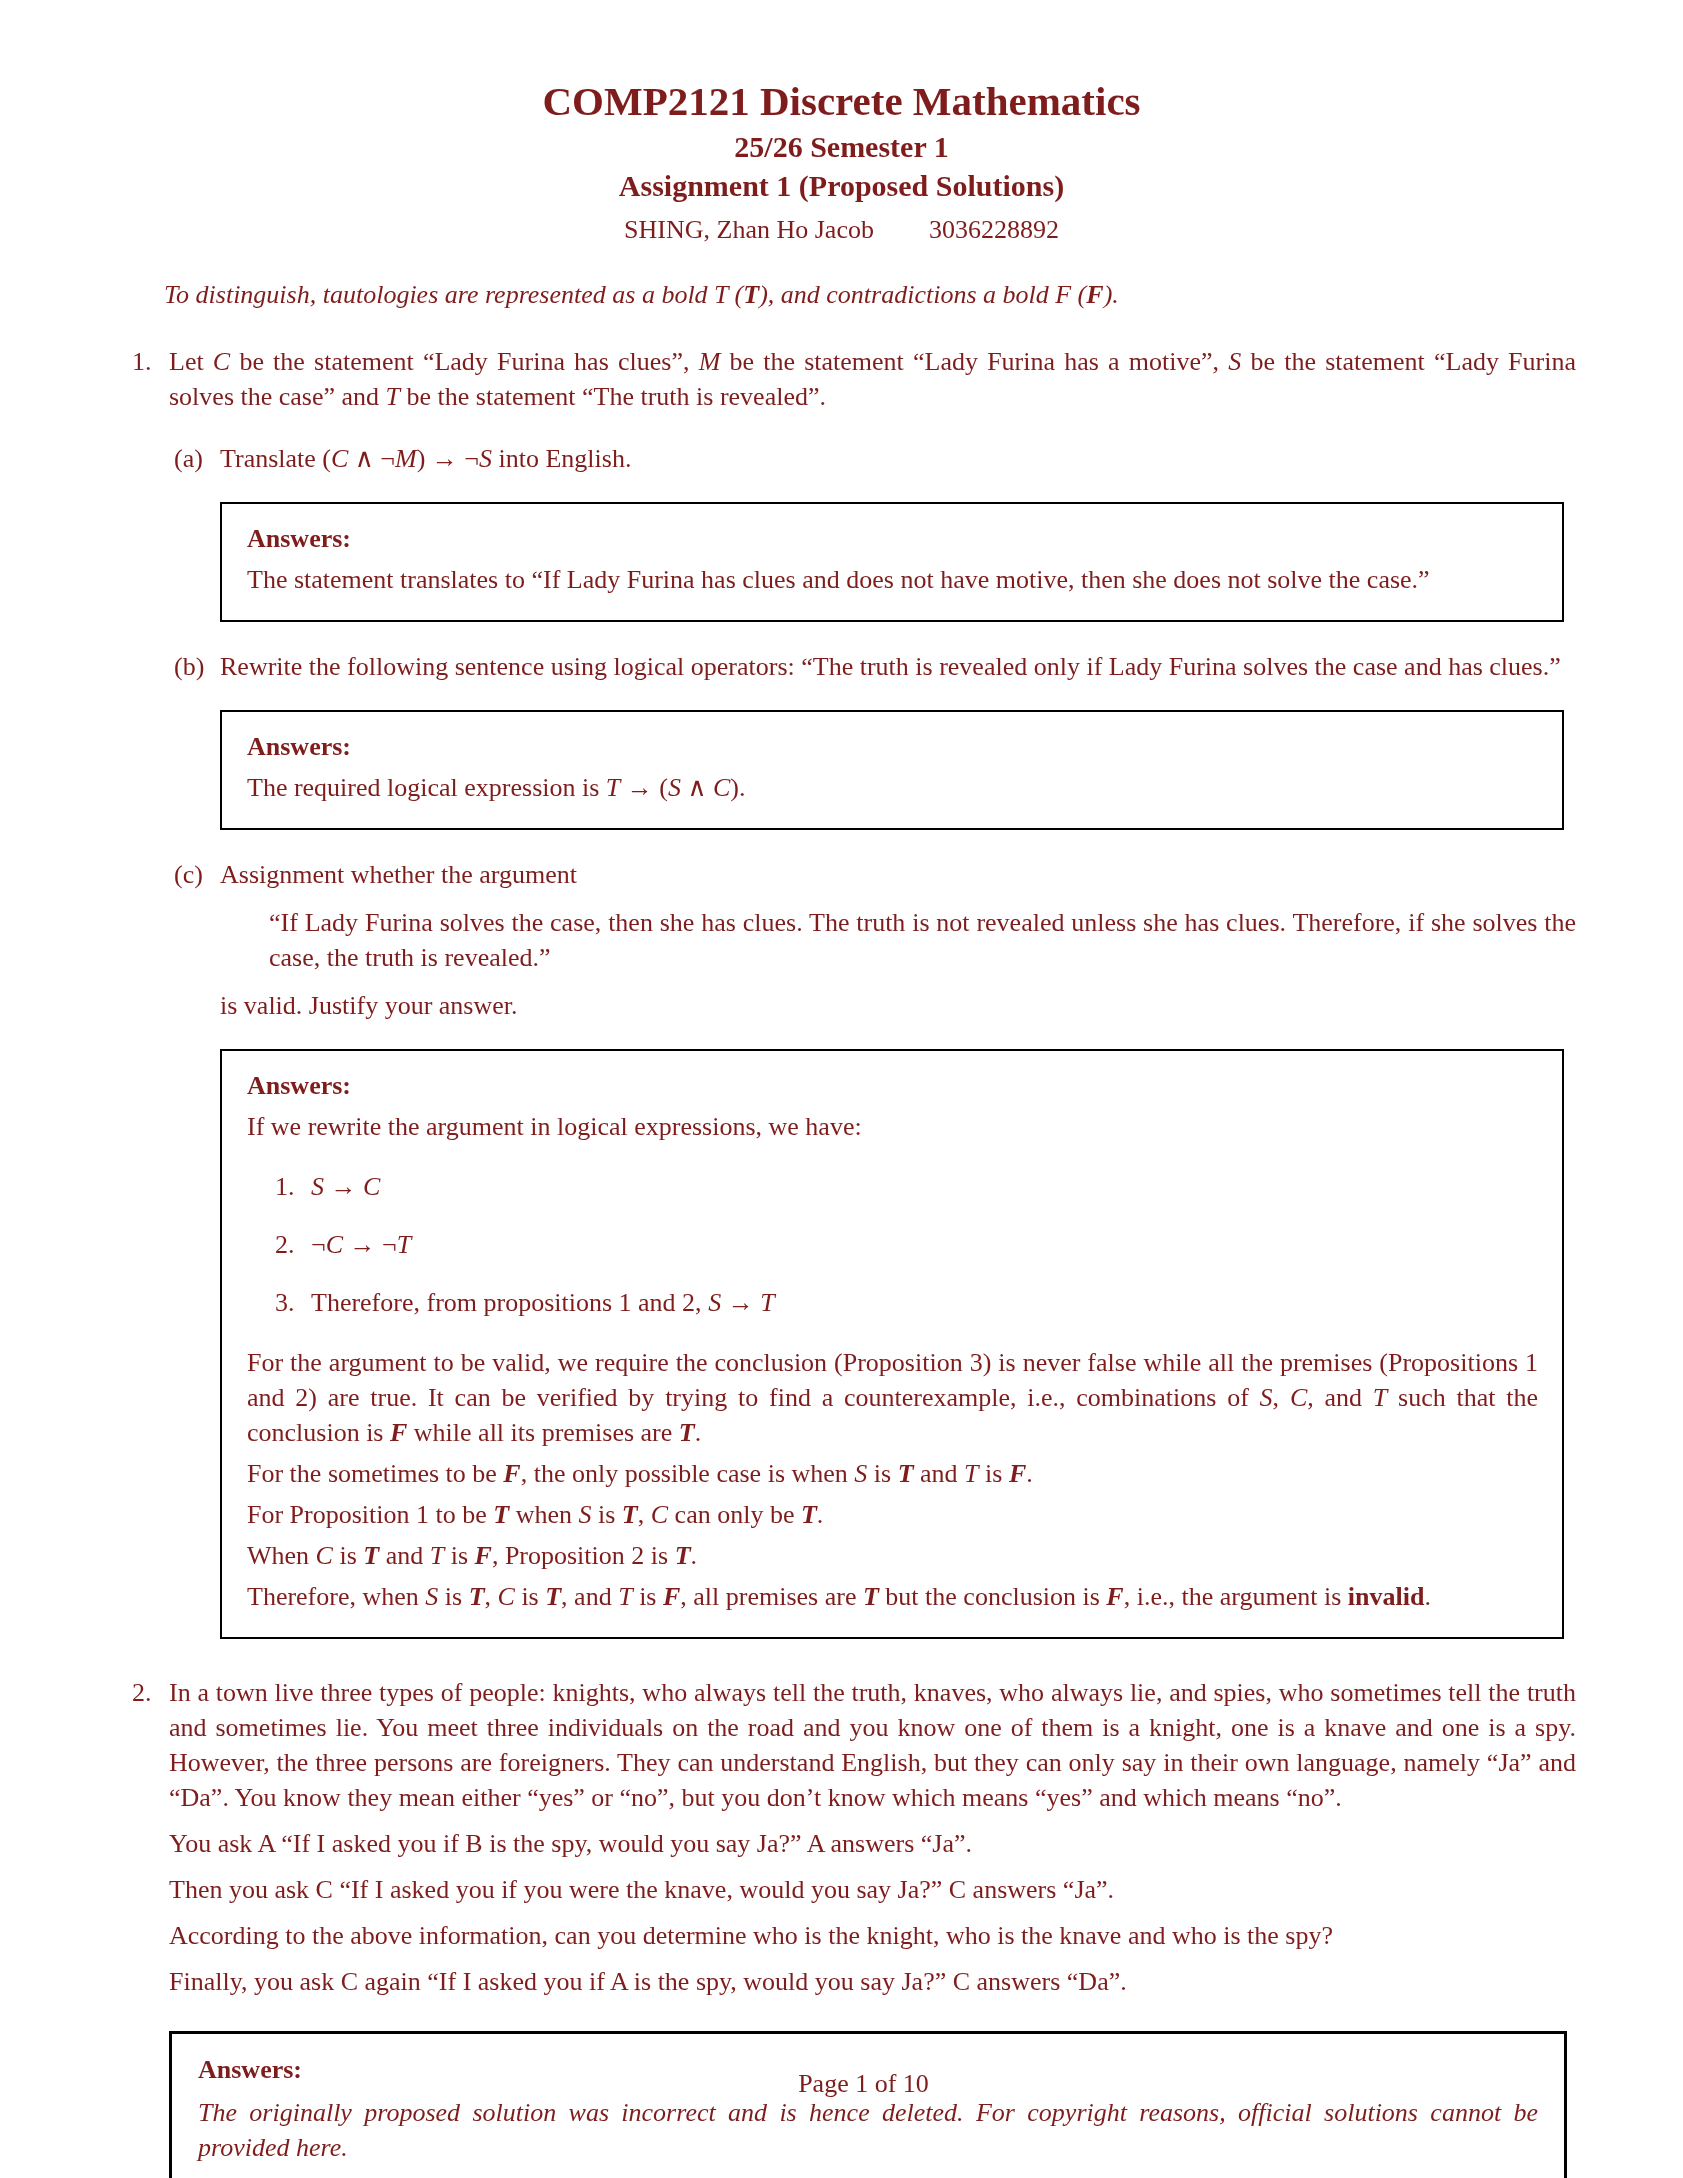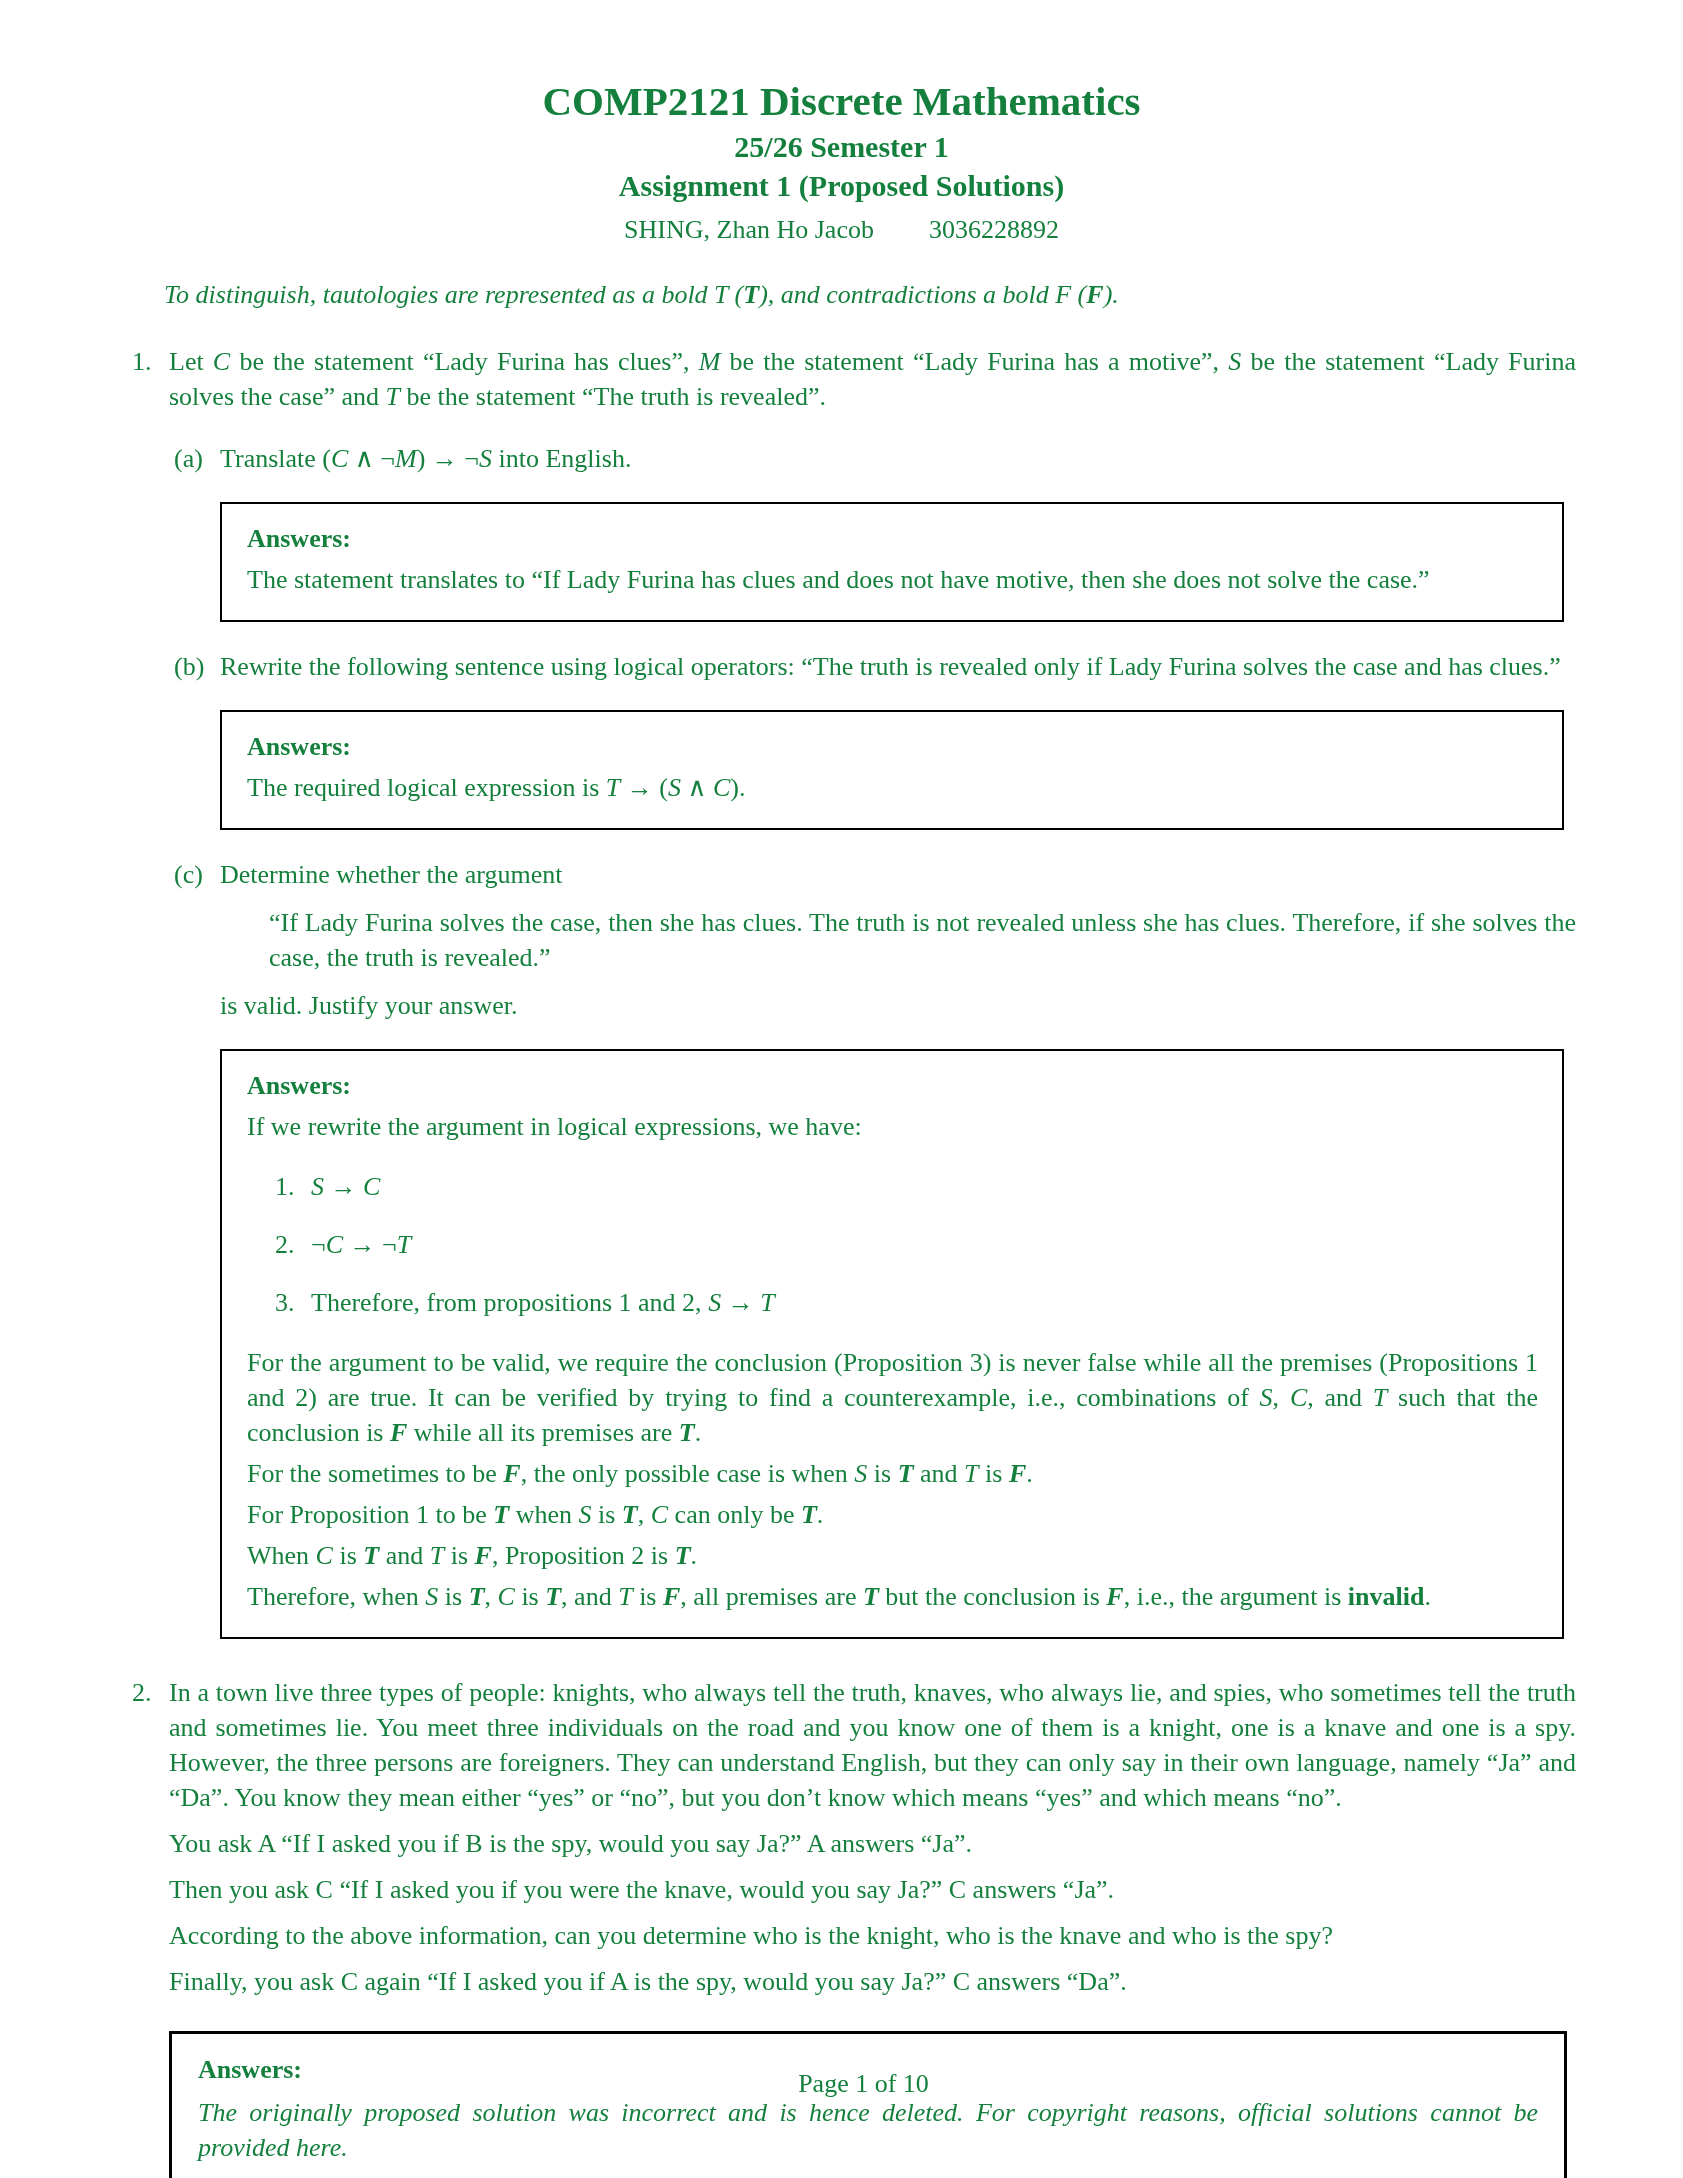--- a/index.html
+++ b/index.html
@@ -1,17 +1,17 @@
 <!DOCTYPE html>
 <html><head>
 <meta charset="utf-8">
 <style>
   html,body { margin:0; padding:0; background:#ffffff; }
   .page {
-    position:relative; width:1683px; height:2178px; background:#ffffff; color:#15803d;
+    position:relative; width:1683px; height:2178px; background:#ffffff; color:#7f1d1d;
     font-family:"Liberation Serif","DejaVu Serif",serif; font-size:26px; line-height:35px;
     overflow:hidden;
   }
   .em { font-style:italic; }
   .st { font-weight:bold; }
 
   .doc-header { text-align:center; padding-top:77px; }
   .title { font-size:41px; font-weight:bold; line-height:48px; }
   .subtitle { font-size:30px; font-weight:bold; line-height:34px; margin-top:5px; }
   .author-line { margin-top:9px; }
@@ -92,21 +92,21 @@
           <span class="plabel">(b)</span>
           <p class="ptext"><span>Rewrite the following sentence using logical operators: “The truth is revealed only if Lady Furina solves the case and has clues.”</span></p>
           <div class="answer-box">
             <p class="ans-label">Answers:</p>
             <p class="ans-text"><span>The required logical expression is </span><span class="em">T</span><span> → (</span><span class="em">S</span><span> ∧ </span><span class="em">C</span><span>).</span></p>
           </div>
         </div>
 
         <div class="part">
           <span class="plabel">(c)</span>
-          <p class="ptext"><span>Determine whether the argument</span></p>
+          <p class="ptext"><span>Assignment whether the argument</span></p>
           <p class="quote"><span>“If Lady Furina solves the case, then she has clues. The truth is not revealed unless she has clues. Therefore, if she solves the case, the truth is revealed.”</span></p>
           <p class="validity"><span>is valid. Justify your answer.</span></p>
           <div class="answer-box">
             <p class="ans-label">Answers:</p>
             <p class="ans-text"><span>If we rewrite the argument in logical expressions, we have:</span></p>
             <ol class="props ans-para">
               <li>
                 <span class="pnum">1.</span>
                 <span><span class="em">S</span><span> → </span><span class="em">C</span></span>
               </li>

